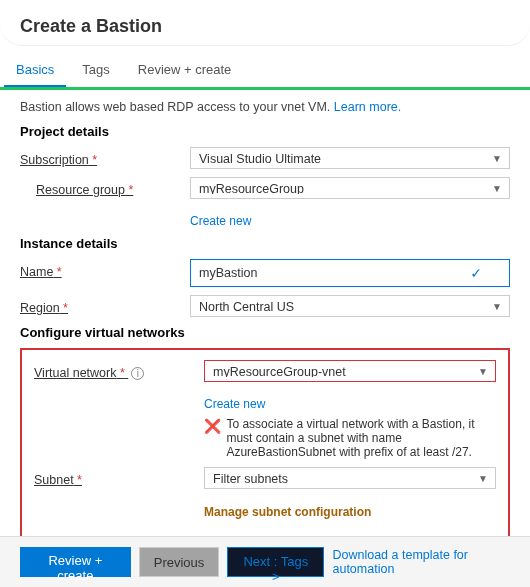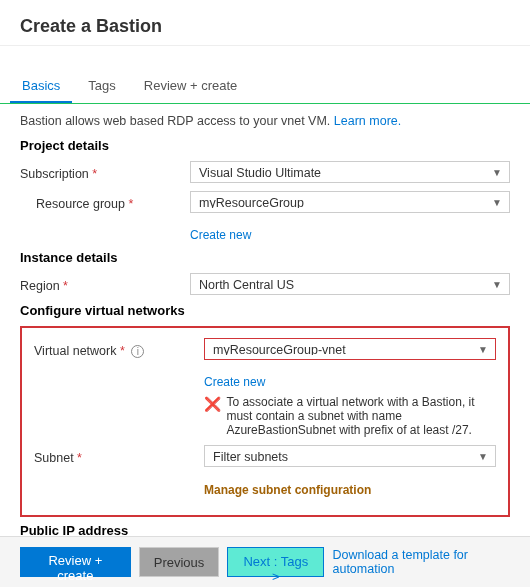--- a/index.html
+++ b/index.html
@@ -7,31 +7,32 @@
       font-family: 'Segoe UI', Arial, sans-serif;
       font-size: 13px;
       color: #333;
       background: #fff;
       width: 530px;
       min-height: 587px;
     }
     .page-header {
       padding: 16px 20px 8px 20px;
       border-bottom: 1px solid #eee;
+      border-radius: 22px;
     }
     .page-title {
       font-size: 18px;
       font-weight: 600;
       color: #333;
     }
     .tabs {
       display: flex;
-      padding: 0 10px;
-      border-bottom: 1px solid #22c55e;
-      margin-top: 24px;
+      padding: 0 4px;
+      border-bottom: 3px solid #22c55e;
+      margin-top: 8px;
     }
     .tab {
       padding: 8px 12px;
       cursor: pointer;
       font-size: 13px;
       color: #555;
       border-bottom: 2px solid transparent;
       margin-right: 4px;
     }
     .tab.active {
@@ -61,20 +62,21 @@
       display: flex;
       align-items: flex-start;
       margin-bottom: 8px;
     }
     .label-col {
       width: 170px;
       min-width: 170px;
       font-size: 12.5px;
       color: #333;
       padding-top: 6px;
+      text-decoration: underline;
     }
     .label-col .required {
       color: #d13438;
     }
     .label-col .info-icon {
       display: inline-block;
       width: 13px;
       height: 13px;
       border: 1px solid #888;
       border-radius: 50%;
@@ -182,21 +184,21 @@
     .btn-secondary {
       background: #a3a3a3;
       color: #333;
       border: 1px solid #ccc;
       padding: 6px 14px;
       font-size: 13px;
       cursor: pointer;
       height: 30px;
     }
     .btn-next {
-      background: #5eead4;
+      background: #0f172a;
       color: #0078d4;
       border: 1px solid #0078d4;
       padding: 6px 14px;
       font-size: 13px;
       cursor: pointer;
       height: 30px;
     }
     .automation-link {
       color: #0078d4;
       font-size: 12.5px;
@@ -272,20 +274,31 @@
           <option>myResourceGroup</option>
         </select>
         <span class="chevron-icon">▼</span>
       </div>
       <a class="create-new-link">Create new</a>
     </div>
   </div>
 
   <div class="section-title">Instance details</div>
 
+  <div class="form-row">
+    <div class="label-col">
+      <span>Name</span><span class="required"> *</span>
+    </div>
+    <div class="input-col">
+      <div class="select-wrapper">
+        <input class="text-input active-input" type="text" value="myBastion" style="">
+        <span class="check-icon">✓</span>
+      </div>
+    </div>
+  </div>
 
   <div class="form-row">
     <div class="label-col">
       <span>Region</span><span class="required"> *</span>
     </div>
     <div class="input-col">
       <div class="select-wrapper">
         <select class="select-box">
           <option>North Central US</option>
         </select>

